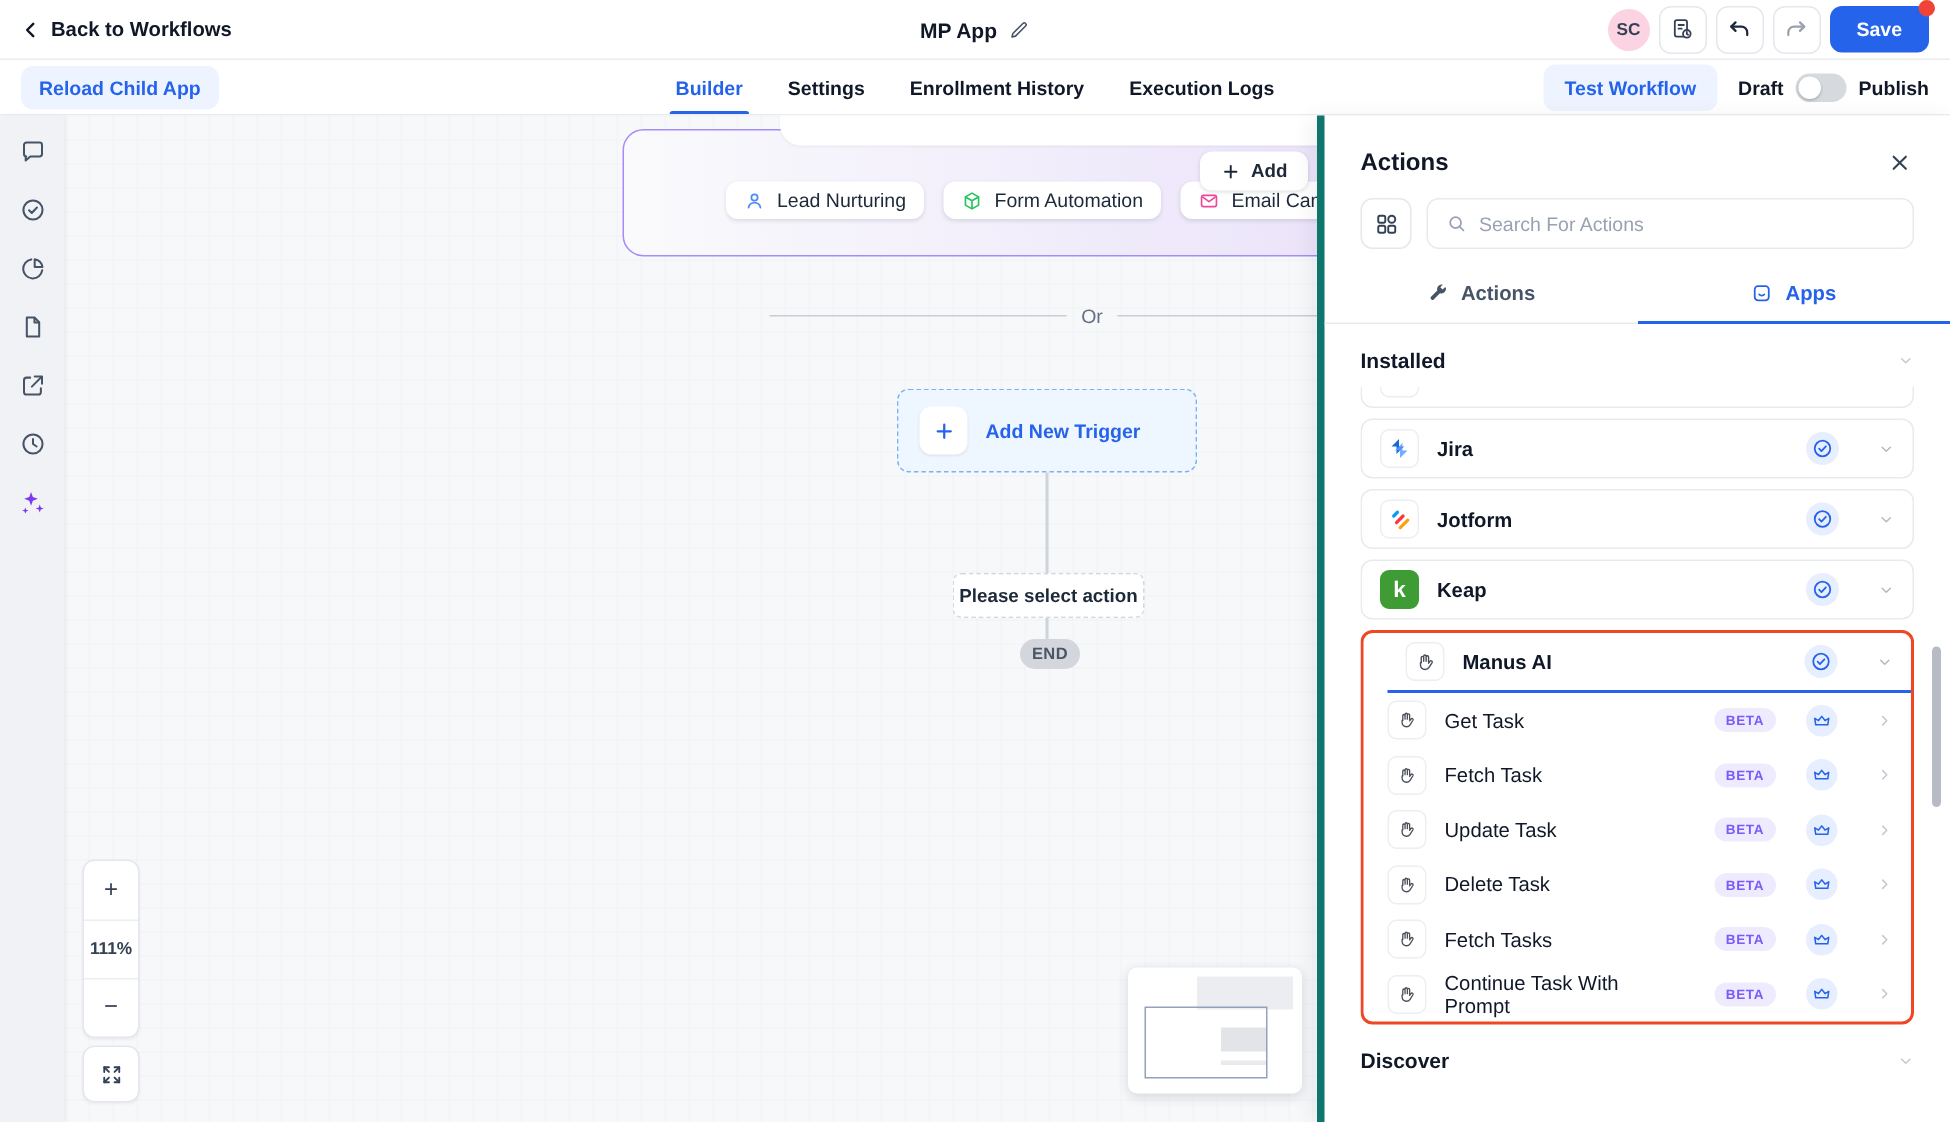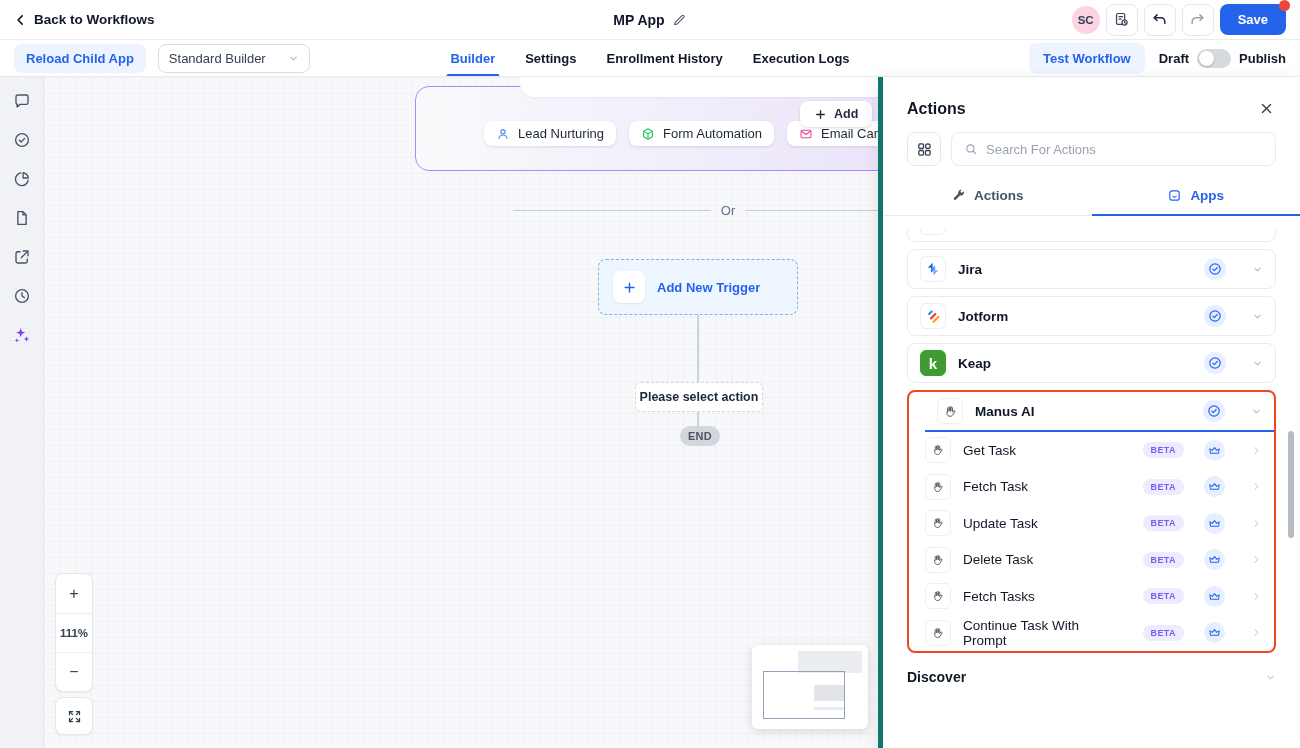--- a/index.html
+++ b/index.html
@@ -157,28 +157,20 @@
     </div>
     <button class="save-btn">
       <span>Save</span>
       <span class="save-dot"></span>
     </button>
   </div>
 </div>
 
 <div class="toolbar">
   <button class="reload-btn">Reload Child App</button>
-  <div class="builder-select">
-    <span>Standard Builder</span>
-    <span>
-      <svg width="11" height="11" viewBox="0 0 24 24" fill="none" stroke="#b3bac4" stroke-width="2.4" stroke-linecap="round" stroke-linejoin="round">
-          <path d="M6 9l6 6 6-6"></path>
-        </svg>
-    </span>
-  </div>
   <div class="main-tabs">
     <div class="main-tab active">Builder</div>
     <div class="main-tab">Settings</div>
     <div class="main-tab">Enrollment History</div>
     <div class="main-tab">Execution Logs</div>
   </div>
   <div class="toolbar-right">
     <button class="test-btn">Test Workflow</button>
     <div class="publish-wrap">
       <span>Draft</span>
@@ -370,20 +362,28 @@
           <svg width="15" height="15" viewBox="0 0 24 24" fill="none" stroke="#2563eb" stroke-width="1.9" stroke-linecap="round">
               <rect x="4.5" y="4.5" width="15" height="15" rx="3.6"></rect>
               <path d="M9.3 13.2a2.9 2.1 0 005.4 0"></path>
             </svg>
         </span>
         <span>Apps</span>
       </div>
     </div>
 
     <div class="panel-body">
+      <div class="section-head">
+        <span>Installed</span>
+        <span>
+          <svg width="11" height="11" viewBox="0 0 24 24" fill="none" stroke="#c3c9d2" stroke-width="2.2" stroke-linecap="round" stroke-linejoin="round">
+              <path d="M6 9l6 6 6-6"></path>
+            </svg>
+        </span>
+      </div>
 
       <div class="apps-list">
 
         <div class="app-card partial">
           <span class="app-ic"></span>
         </div>
 
         <div class="app-card">
           <span class="app-ic">
             <svg width="16" height="16" viewBox="0 0 24 24">

